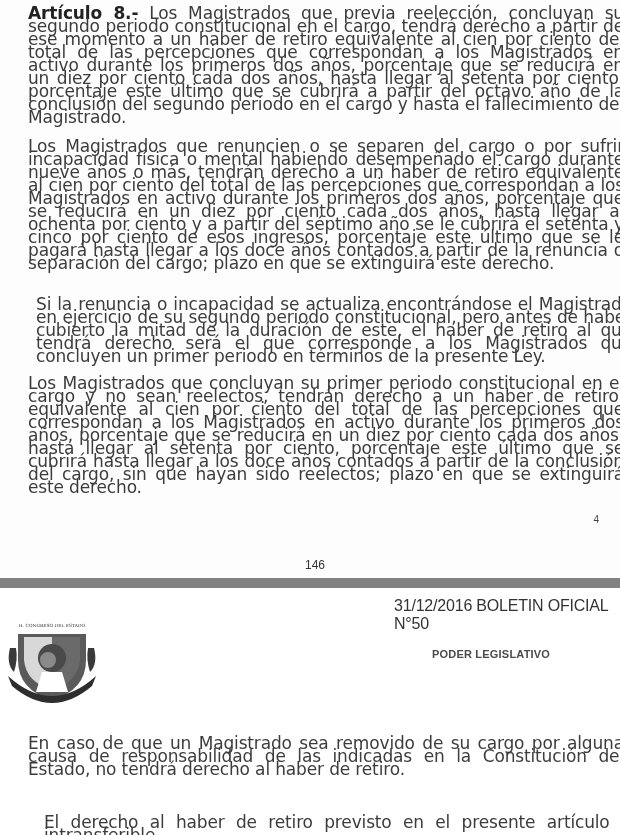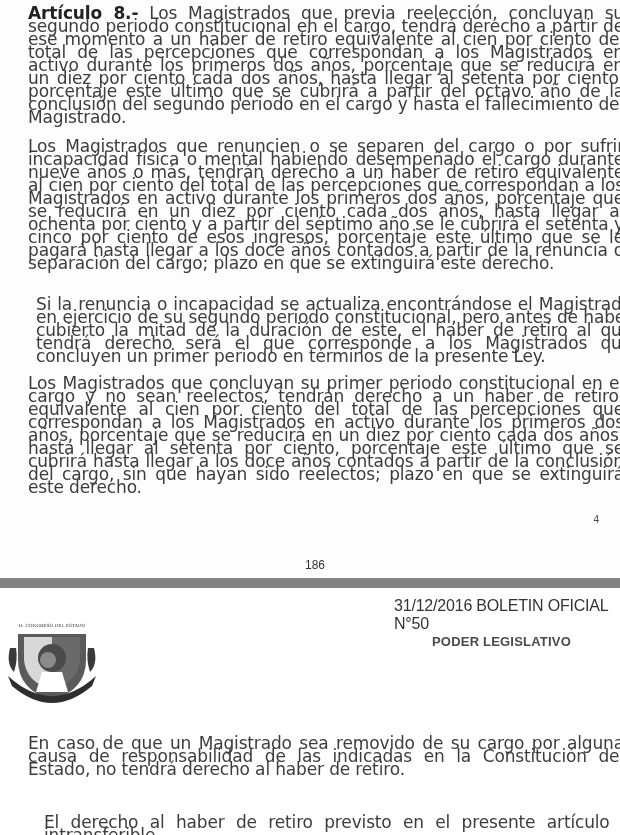--- a/index.html
+++ b/index.html
@@ -41,22 +41,22 @@
   .page-bottom {
     position: absolute; left: 0; top: 588px; width: 620px; height: 247px;
     background: #ffffff;
   }
   .boletin {
     position: absolute; left: 394px; top: 597px;
     font-family: "Liberation Sans", sans-serif; font-size: 16px; color: #333;
     letter-spacing: -0.2px;
   }
   .poder {
-    position: absolute; left: 432px; top: 634px;
-    font-family: "Liberation Sans", sans-serif; font-size: 13px; font-weight: bold;
+    position: absolute; left: 432px; top: 648px;
+    font-family: "Liberation Sans", sans-serif; font-size: 11px; font-weight: bold;
     color: #4a4a4a; letter-spacing: 0.2px;
   }
   .logo {
     position: absolute; left: 4px; top: 620px; width: 96px; height: 86px;
   }
   .logo-caption {
     position: absolute; left: 16px; top: 623px; width: 72px;
     font-family: "DejaVu Serif", serif; font-size: 4.3px; color: #333; text-align: center;
     letter-spacing: 0.1px;
   }
@@ -65,21 +65,21 @@
 </style>
 </head>
 <body>
 
 <div class="page-top">
   <p class="para" id="p1" style="margin:0"><b>Artículo 8.-</b><span> Los Magistrados que previa reelección, concluyan su segundo periodo constitucional en el cargo, tendrá derecho a partir de ese momento a un haber de retiro equivalente al cien por ciento del total de las percepciones que correspondan a los Magistrados en activo durante los primeros dos años, porcentaje que se reducirá en un diez por ciento cada dos años, hasta llegar al setenta por ciento, porcentaje este último que se cubrirá a partir del octavo año de la conclusión del segundo periodo en el cargo y hasta el fallecimiento del Magistrado.</span></p>
   <p class="para" id="p2" style="margin:0">Los Magistrados que renuncien o se separen del cargo o por sufrir incapacidad física o mental habiendo desempeñado el cargo durante nueve años o más, tendrán derecho a un haber de retiro equivalente al cien por ciento del total de las percepciones que correspondan a los Magistrados en activo durante los primeros dos años, porcentaje que se reducirá en un diez por ciento cada dos años, hasta llegar al ochenta por ciento y a partir del séptimo año se le cubrirá el setenta y cinco por ciento de esos ingresos, porcentaje este último que se le pagará hasta llegar a los doce años contados a partir de la renuncia o separación del cargo; plazo en que se extinguirá este derecho.</p>
   <p class="para" id="p3" style="margin:8px">Si la renuncia o incapacidad se actualiza encontrándose el Magistrado en ejercicio de su segundo periodo constitucional, pero antes de haber cubierto la mitad de la duración de este, el haber de retiro al que tendrá derecho será el que corresponde a los Magistrados que concluyen un primer periodo en términos de la presente Ley.</p>
   <p class="para" id="p4" style="margin:0">Los Magistrados que concluyan su primer periodo constitucional en el cargo y no sean reelectos, tendrán derecho a un haber de retiro, equivalente al cien por ciento del total de las percepciones que correspondan a los Magistrados en activo durante los primeros dos años, porcentaje que se reducirá en un diez por ciento cada dos años, hasta llegar al setenta por ciento, porcentaje este último que se cubrirá hasta llegar a los doce años contados a partir de la conclusión del cargo, sin que hayan sido reelectos; plazo en que se extinguirá este derecho.</p>
   <div class="page-num-small">4</div>
-  <div class="page-num">186</div>
+  <div class="page-num">146</div>
 </div>
 
 <div class="divider"></div>
 
 <div class="page-bottom"></div>
 
 <div class="boletin">31/12/2016 BOLETIN OFICIAL N°50</div>
 <div class="poder">PODER LEGISLATIVO</div>
 
 <div class="logo">

